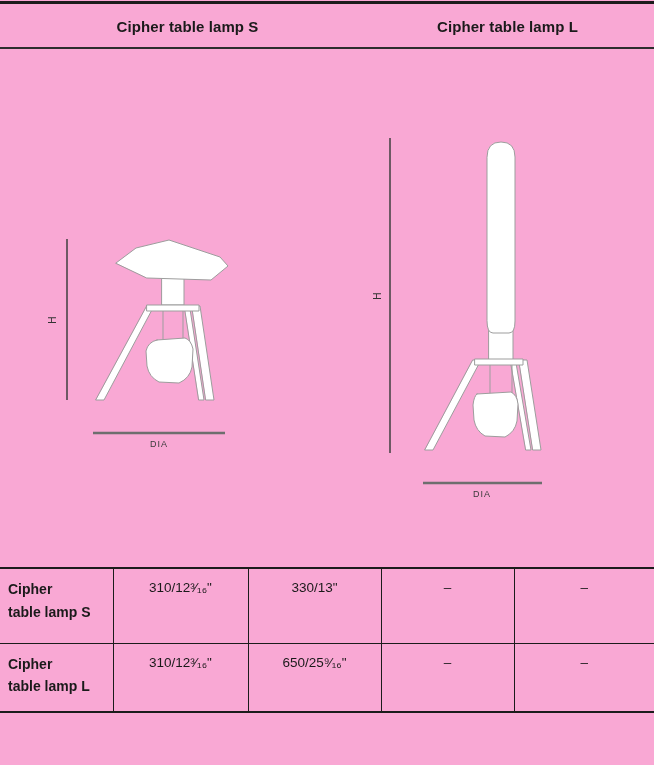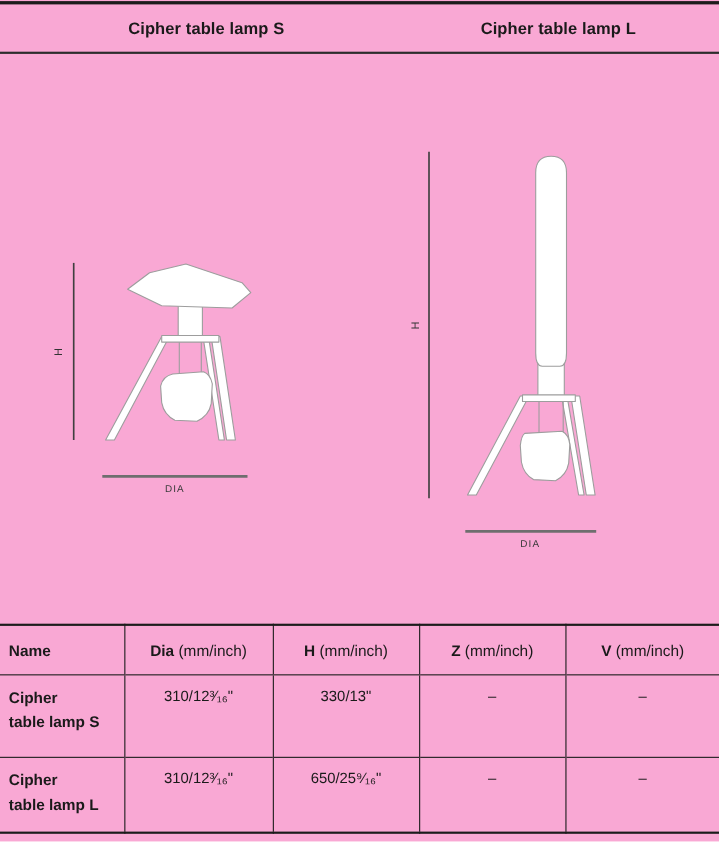--- a/index.html
+++ b/index.html
@@ -112,27 +112,20 @@
 
   <table class="dims">
     <colgroup>
       <col style="width:113px">
         <col style="width:135px">
         <col style="width:133px">
         <col style="width:133px">
         <col style="width:140px">
     </colgroup>
     <tbody>
-        <tr class="hdr">
-      <th><span class="key">Name</span><span></span></th>
-      <th><span class="key">Dia</span><span> (mm/inch)</span></th>
-      <th><span class="key">H</span><span> (mm/inch)</span></th>
-      <th><span class="key">Z</span><span> (mm/inch)</span></th>
-      <th><span class="key">V</span><span> (mm/inch)</span></th>
-    </tr>
     <tr class="row1">
       <td>Cipher
 table lamp S</td>
       <td>310/12³⁄₁₆"</td>
       <td>330/13"</td>
       <td>–</td>
       <td>–</td>
     </tr>
     <tr class="row2">
       <td>Cipher

